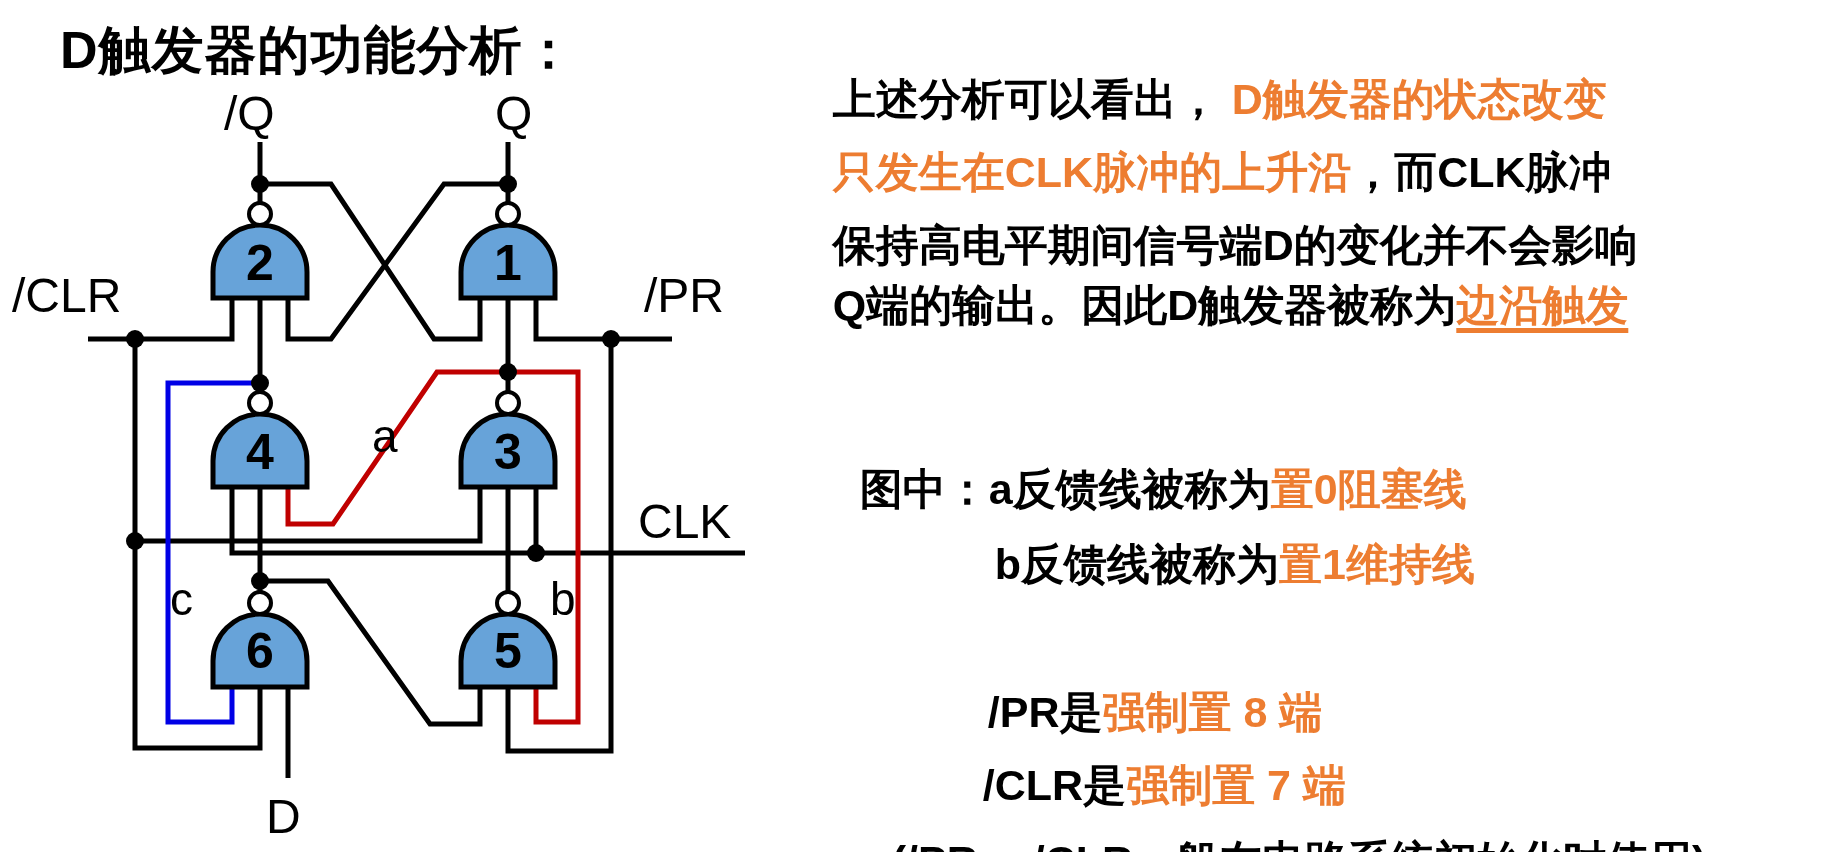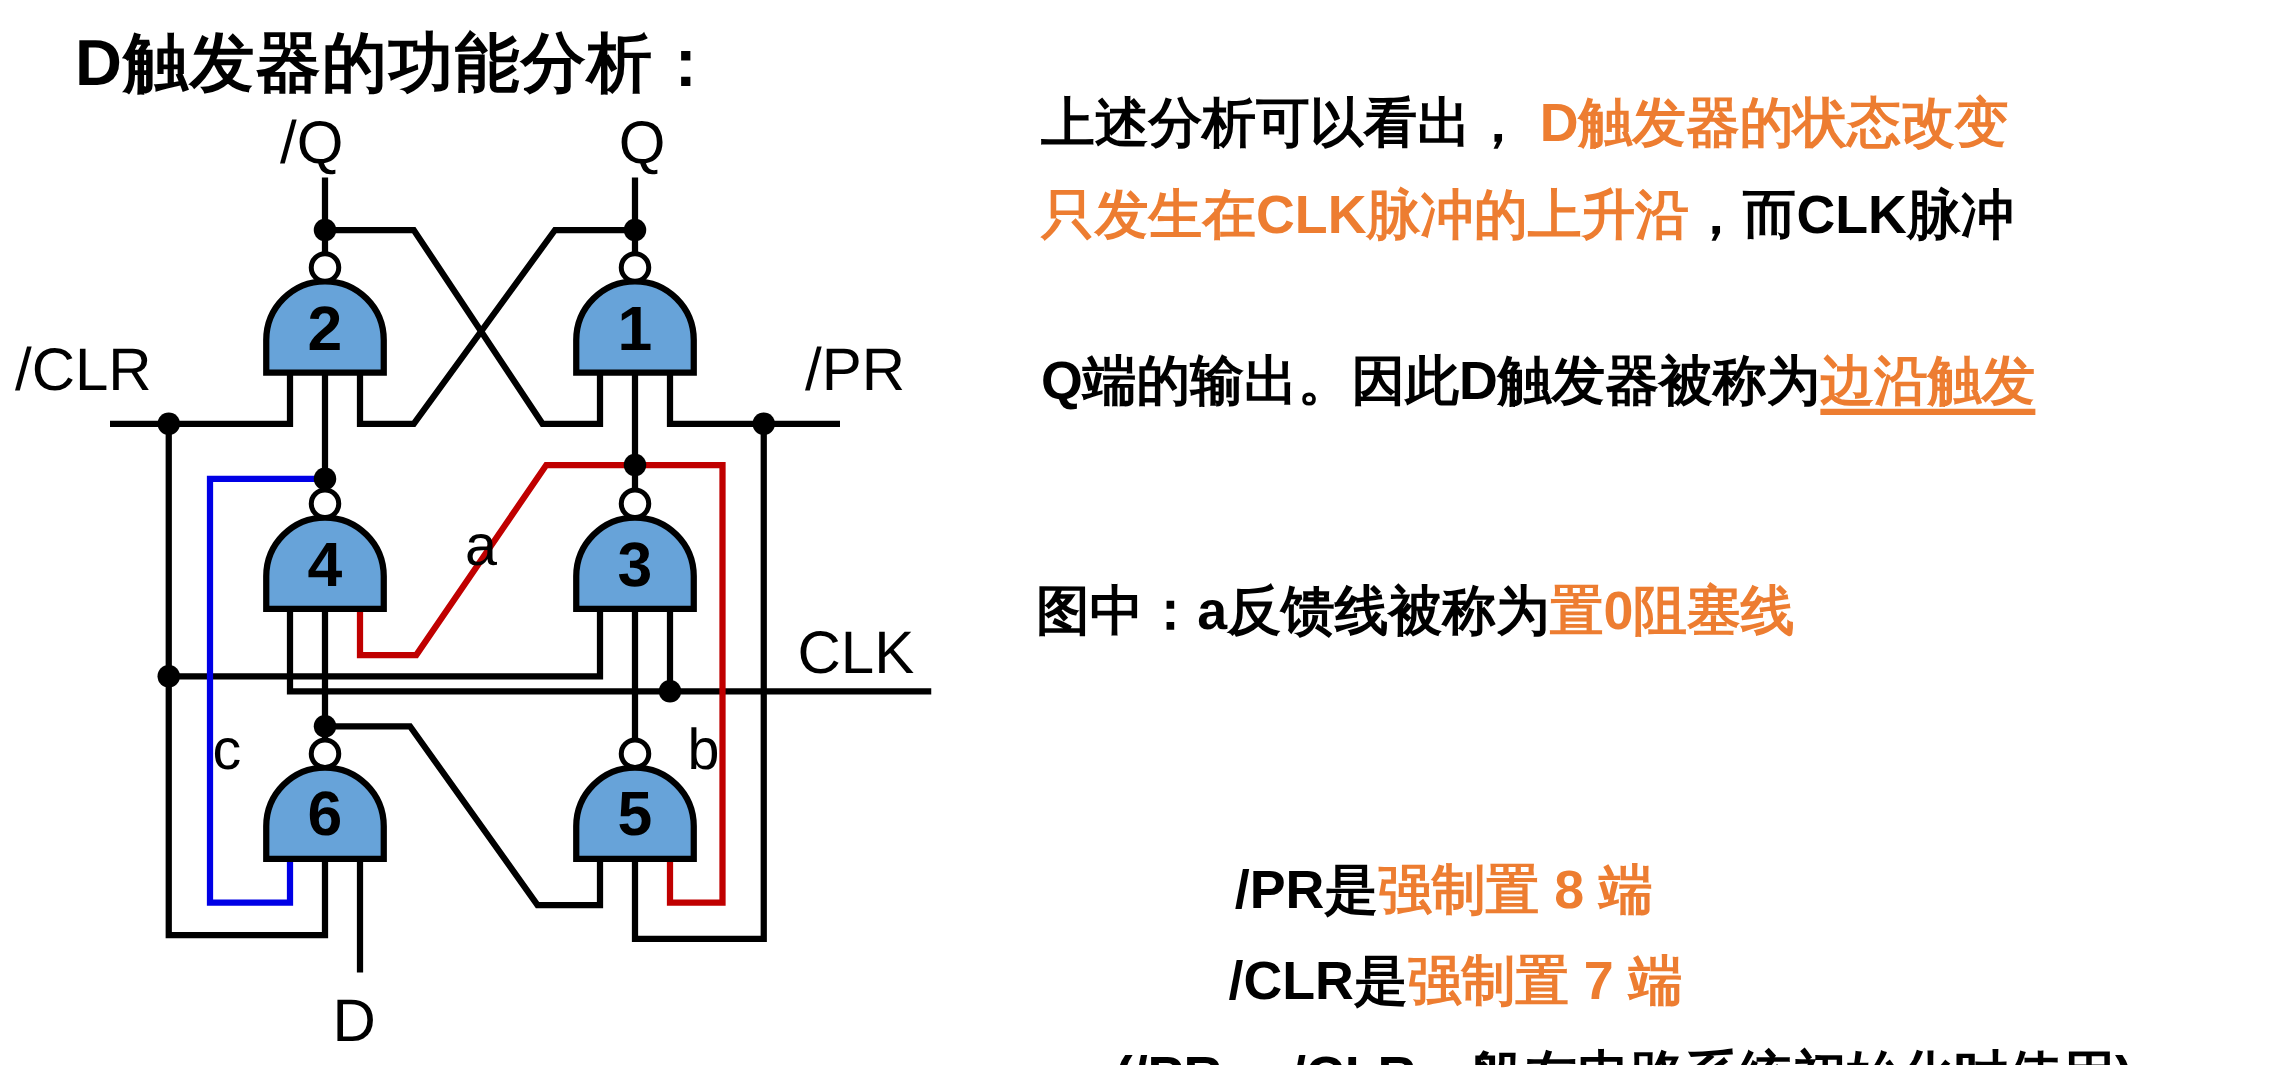--- a/index.html
+++ b/index.html
@@ -138,25 +138,31 @@
     <text class="fb-label" x="550" y="615">b</text>
     <text class="fb-label" x="170" y="615">c</text>
   </svg>
 
   <div class="line" style="left:785px;top:22px;">
     <span>上述分析可以看出， </span><span class="orange">D触发器的状态改变</span>
   </div>
   <div class="line" style="left:785px;top:95px;">
     <span class="orange">只发生在CLK脉冲的上升沿</span><span>，而CLK脉冲</span>
   </div>
+  <div class="line" style="left:785px;top:168px;">
+    <span>保持高电平期间信号端D的变化并不会影响</span>
+  </div>
   <div class="line" style="left:785px;top:228px;">
     <span>Q端的输出。因此D触发器被称为</span><span class="orange u">边沿触发</span>
   </div>
-  <div class="line" style="left:781px;top:412px;">
+  <div class="line" style="left:812px;top:412px;">
     <span>图中：a反馈线被称为</span><span class="orange">置0阻塞线</span>
+  </div>
+  <div class="line" style="left:947px;top:487px;">
+    <span>b反馈线被称为</span><span class="orange">置1维持线</span>
   </div>
   <div class="line" style="left:940px;top:635px;">
     <span>/PR是</span><span class="orange">强制置 8 端</span>
   </div>
   <div class="line" style="left:935px;top:708px;">
     <span>/CLR是</span><span class="orange">强制置 7 端</span>
   </div>
   <div class="line" style="left:844px;top:784px;">
     <span>(/PR 、/CLR一般在电路系统初始化时使用)</span>
   </div>

